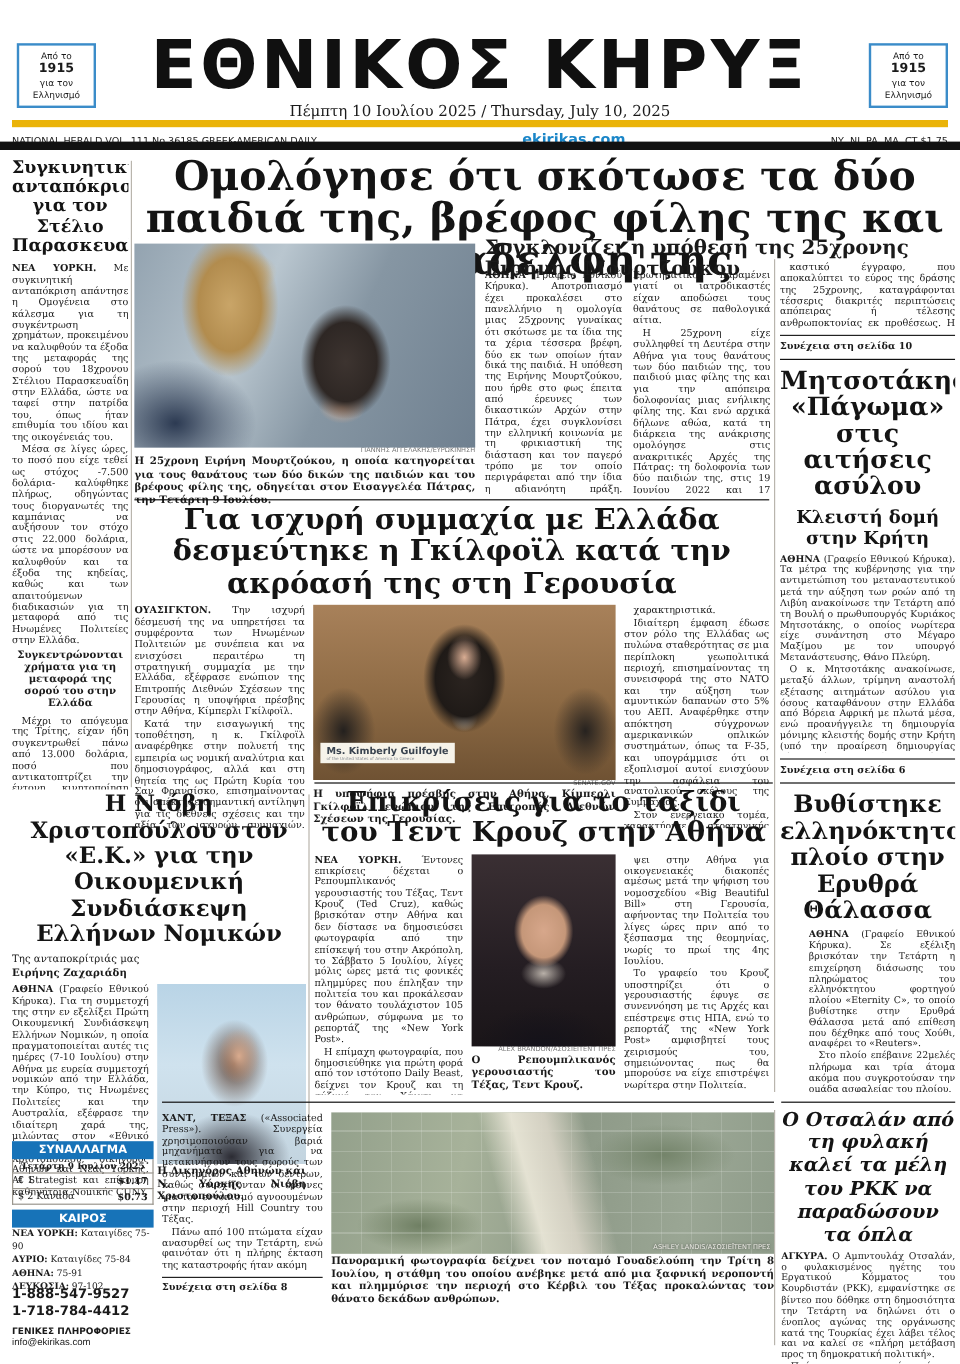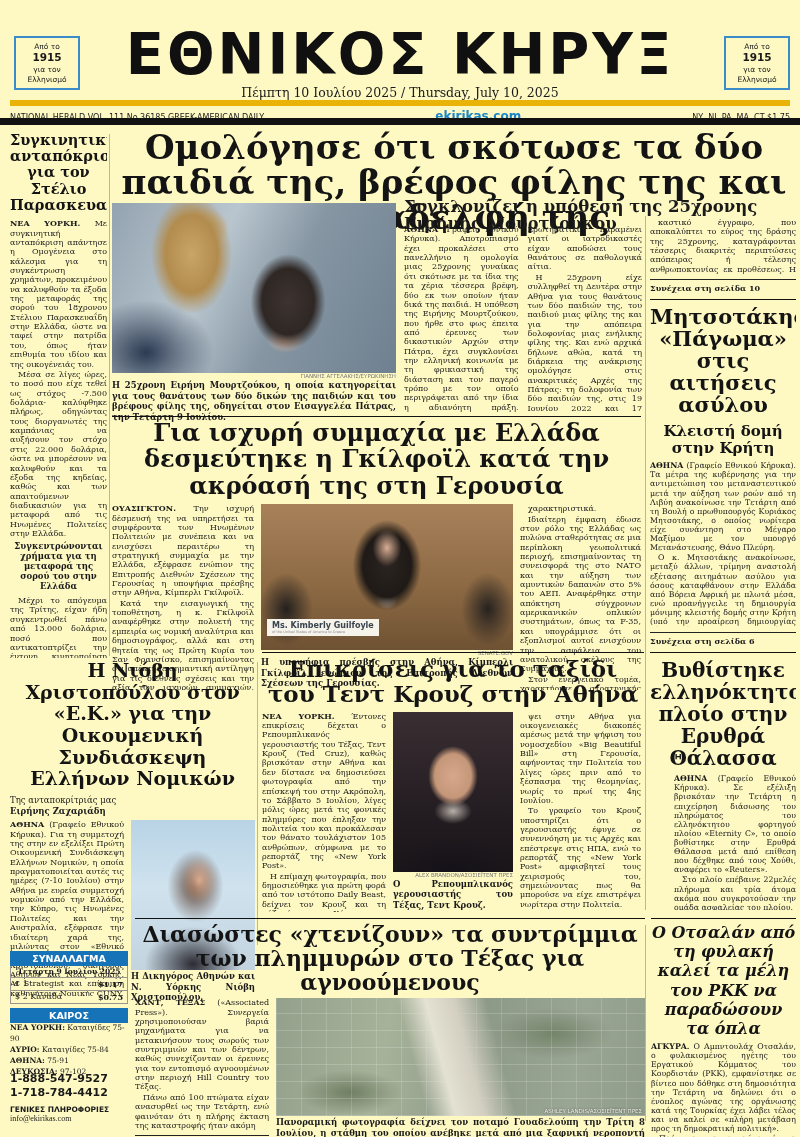--- a/index.html
+++ b/index.html
@@ -1,16 +1,16 @@
 <!DOCTYPE html>
 <html><head>
 <meta charset="utf-8">
 <style>
   html,body{margin:0;padding:0;background:#e8e6e0;}
-  #page{position:relative;width:800px;height:1137px;margin:0 auto;background:#fef9c3;
+  #page{position:relative;width:800px;height:1137px;margin:0 auto;background:#ffffff;
         font-family:"DejaVu Serif",serif;color:#1a1a1a;overflow:hidden;}
   .abs{position:absolute;}
   
   .box1915{position:absolute;top:36px;width:62px;height:50px;border:2px solid #3b8cc9;
            display:flex;flex-direction:column;justify-content:center;text-align:center;
            font-family:"DejaVu Sans",sans-serif;font-size:7.5px;line-height:1.3;}
   .box1915 .yr{font-size:10.5px;font-weight:bold;}
   .mast-title{left:80px;right:80px;top:22px;text-align:center;font-family:"DejaVu Sans",sans-serif;
               font-weight:800;font-size:56px;letter-spacing:3px;color:#101010;}
   .dateline{left:0;right:0;top:85px;text-align:center;font-size:12.5px;}
@@ -120,21 +120,21 @@
            text-align:center;padding:1px 0;}
   .fx-row{border:1px solid #9a968e;border-top:none;display:flex;justify-content:space-between;
           font-size:8px;padding:1px 4px;}
   .fx-row .v{font-weight:bold;}
   #weather{left:10px;top:1008px;width:118px;}
   .wx-line{font-size:7.5px;line-height:1.45;}
   .wx-line .k{font-weight:bold;}
   #contact{left:10px;top:1072px;width:118px;}
   .phone{font-family:"DejaVu Sans",sans-serif;font-weight:bold;font-size:11px;line-height:1.3;}
   .info-label{font-weight:bold;font-size:7.5px;margin-top:4px;font-family:"DejaVu Sans",sans-serif;}
-  .email{font-size:8px;font-family:Liberation Serif, serif;}
+  .email{font-size:8px;font-family:Liberation Sans, sans-serif;}
 </style>
 </head>
 <body>
 
 <div id="page">
 
   <div class="box1915" style="left:14px;">
     <div>Από το</div>
     <div class="yr">1915</div>
     <div>για τον</div>
@@ -292,21 +292,20 @@
         <div>
             <p>ψει στην Αθήνα για οικογενειακές διακοπές αμέσως μετά την ψήφιση του νομοσχεδίου «Big Beautiful Bill» στη Γερουσία, αφήνοντας την Πολιτεία του λίγες ώρες πριν από το ξέσπασμα της θεομηνίας, νωρίς το πρωί της 4ης Ιουλίου.</p>
             <p>Το γραφείο του Κρουζ υποστηρίζει ότι ο γερουσιαστής έφυγε σε συνεννόηση με τις Αρχές και επέστρεψε στις ΗΠΑ, ενώ το ρεπορτάζ της «New York Post» αμφισβητεί τους χειρισμούς του, σημειώνοντας πως θα μπορούσε να είχε επιστρέψει νωρίτερα στην Πολιτεία.</p>
           </div>
 
       </div>
     </div>
   </div>
 
   <div class="abs" id="texas">
-    <div class="hl">Διασώστες «χτενίζουν» τα συντρίμμια των πλημμυρών στο Τέξας για αγνοούμενους</div>
     <div class="row">
       <div class="bt" id="texas-col">
         <p class="lead"><b>ΧΑΝΤ, ΤΕΞΑΣ</b><span> («Associated Press»). Συνεργεία χρησιμοποιούσαν βαριά μηχανήματα για να μετακινήσουν τους σωρούς των συντριμμιών και των δέντρων, καθώς συνεχίζονταν οι έρευνες για τον εντοπισμό αγνοουμένων στην περιοχή Hill Country του Τέξας.</span></p>
         <div>
             <p>Πάνω από 100 πτώματα είχαν ανασυρθεί ως την Τετάρτη, ενώ φαινόταν ότι η πλήρης έκταση της καταστροφής ήταν ακόμη</p>
           </div>
         <div class="cont">Συνέχεια στη σελίδα 8</div>
       </div>
       <div id="texas-photo-col">
         <div class="ph ph-texas">

